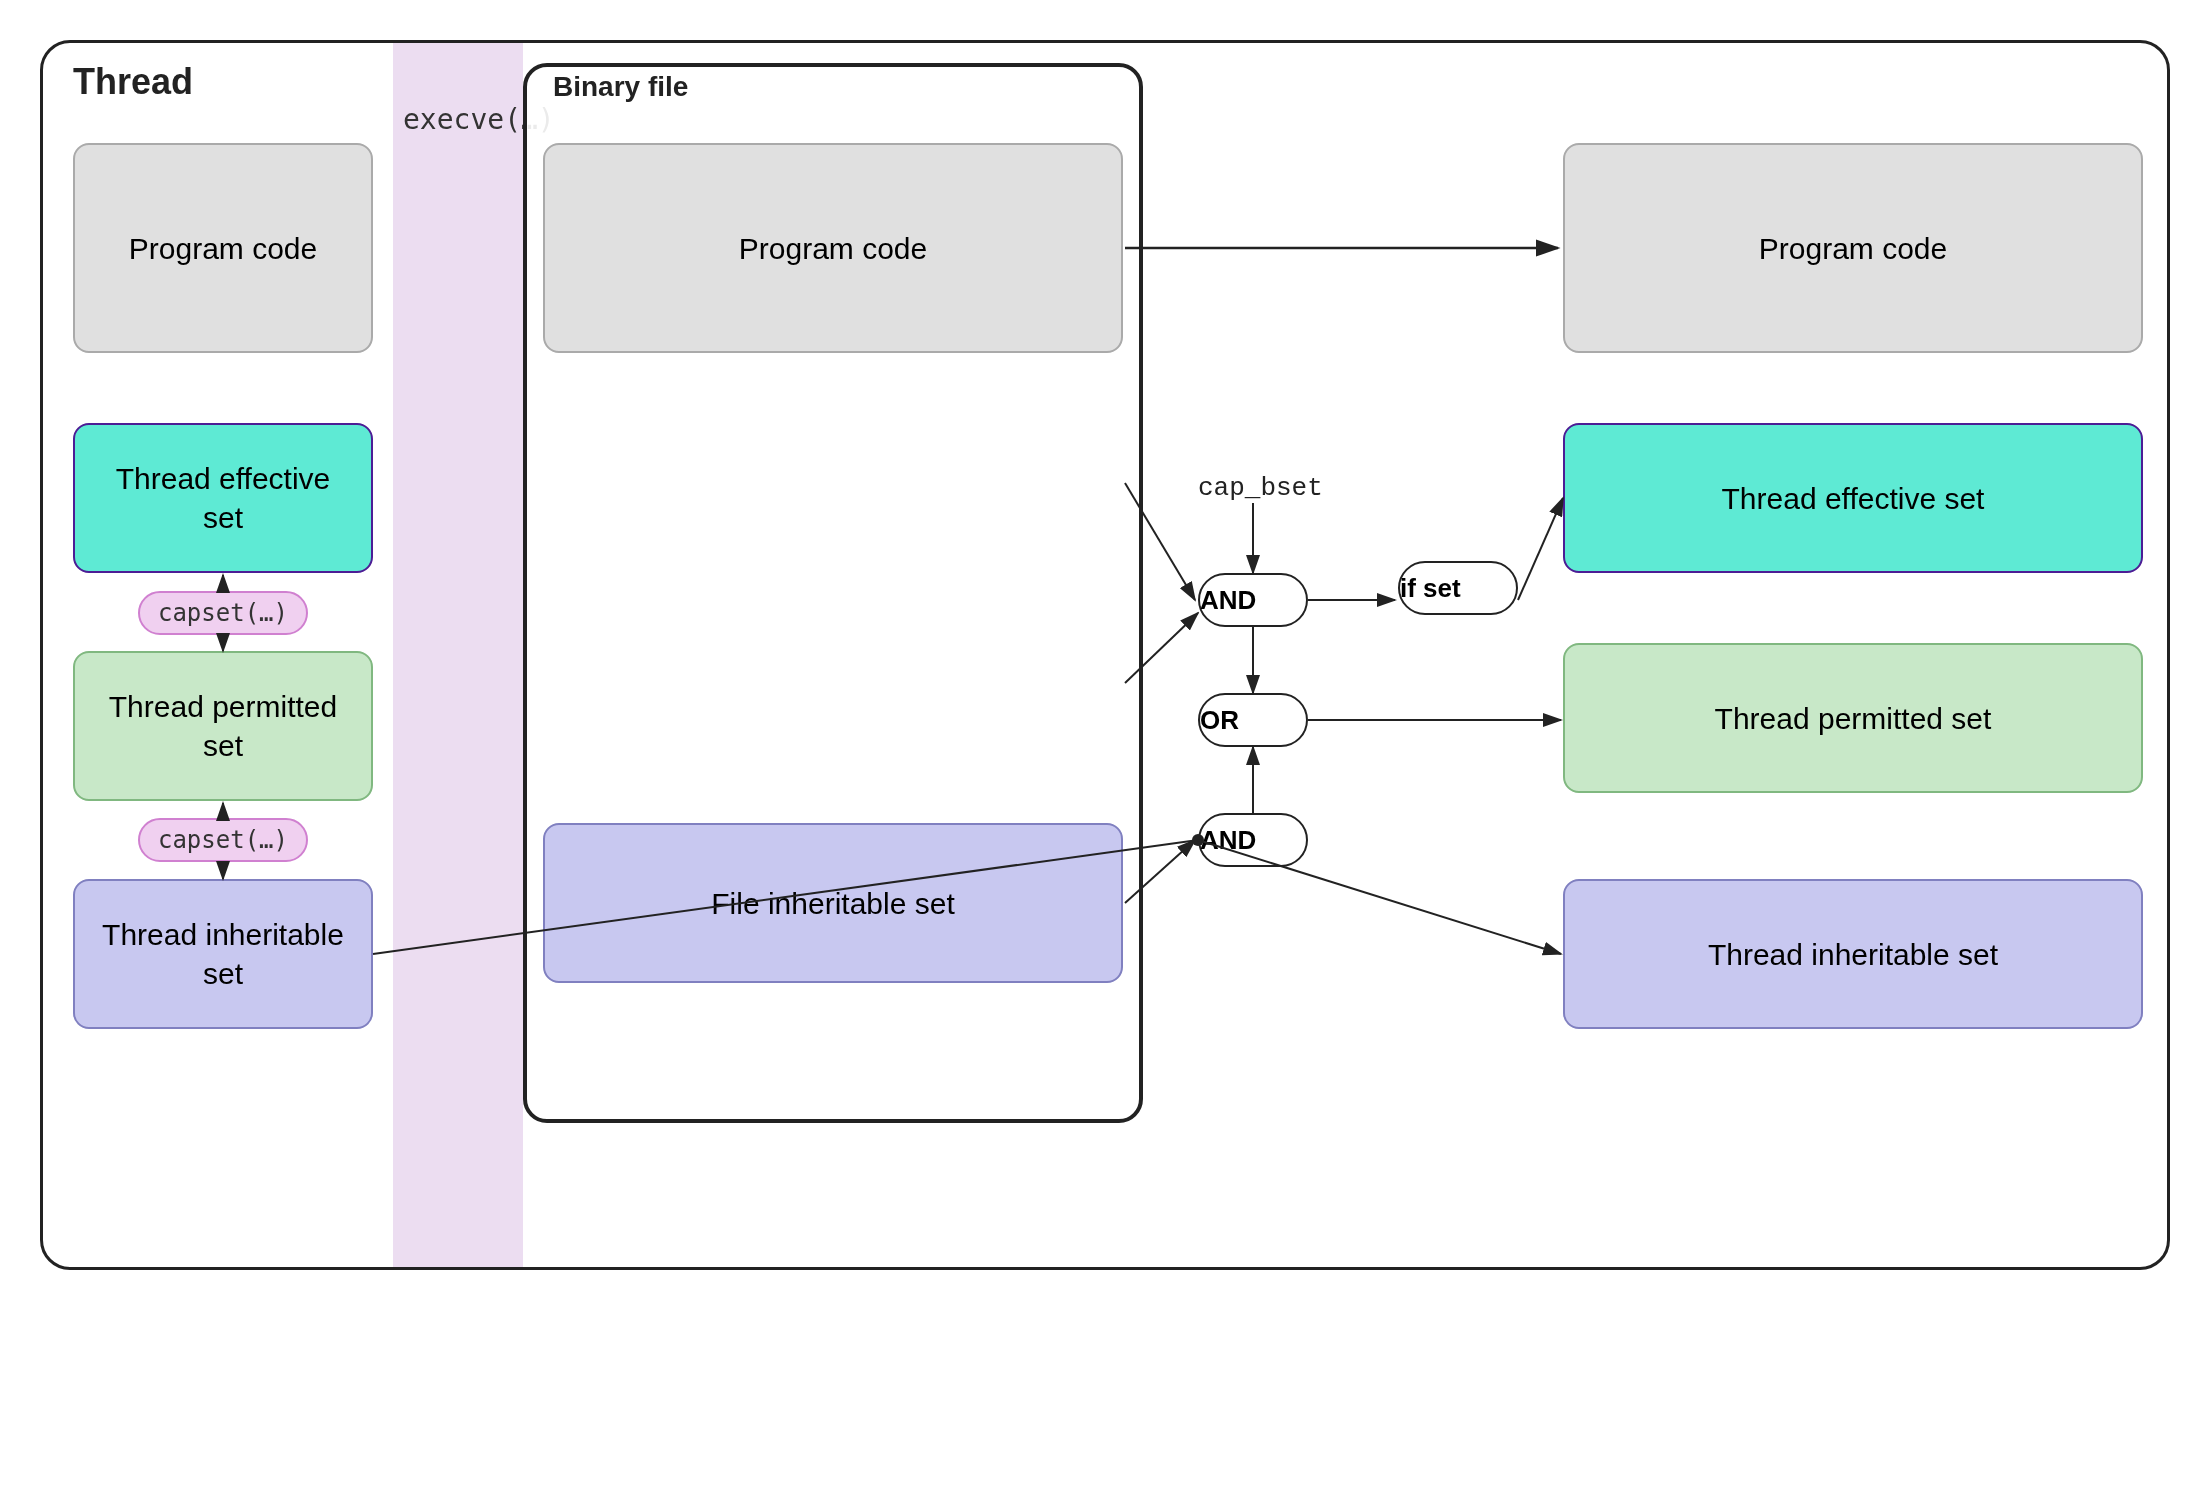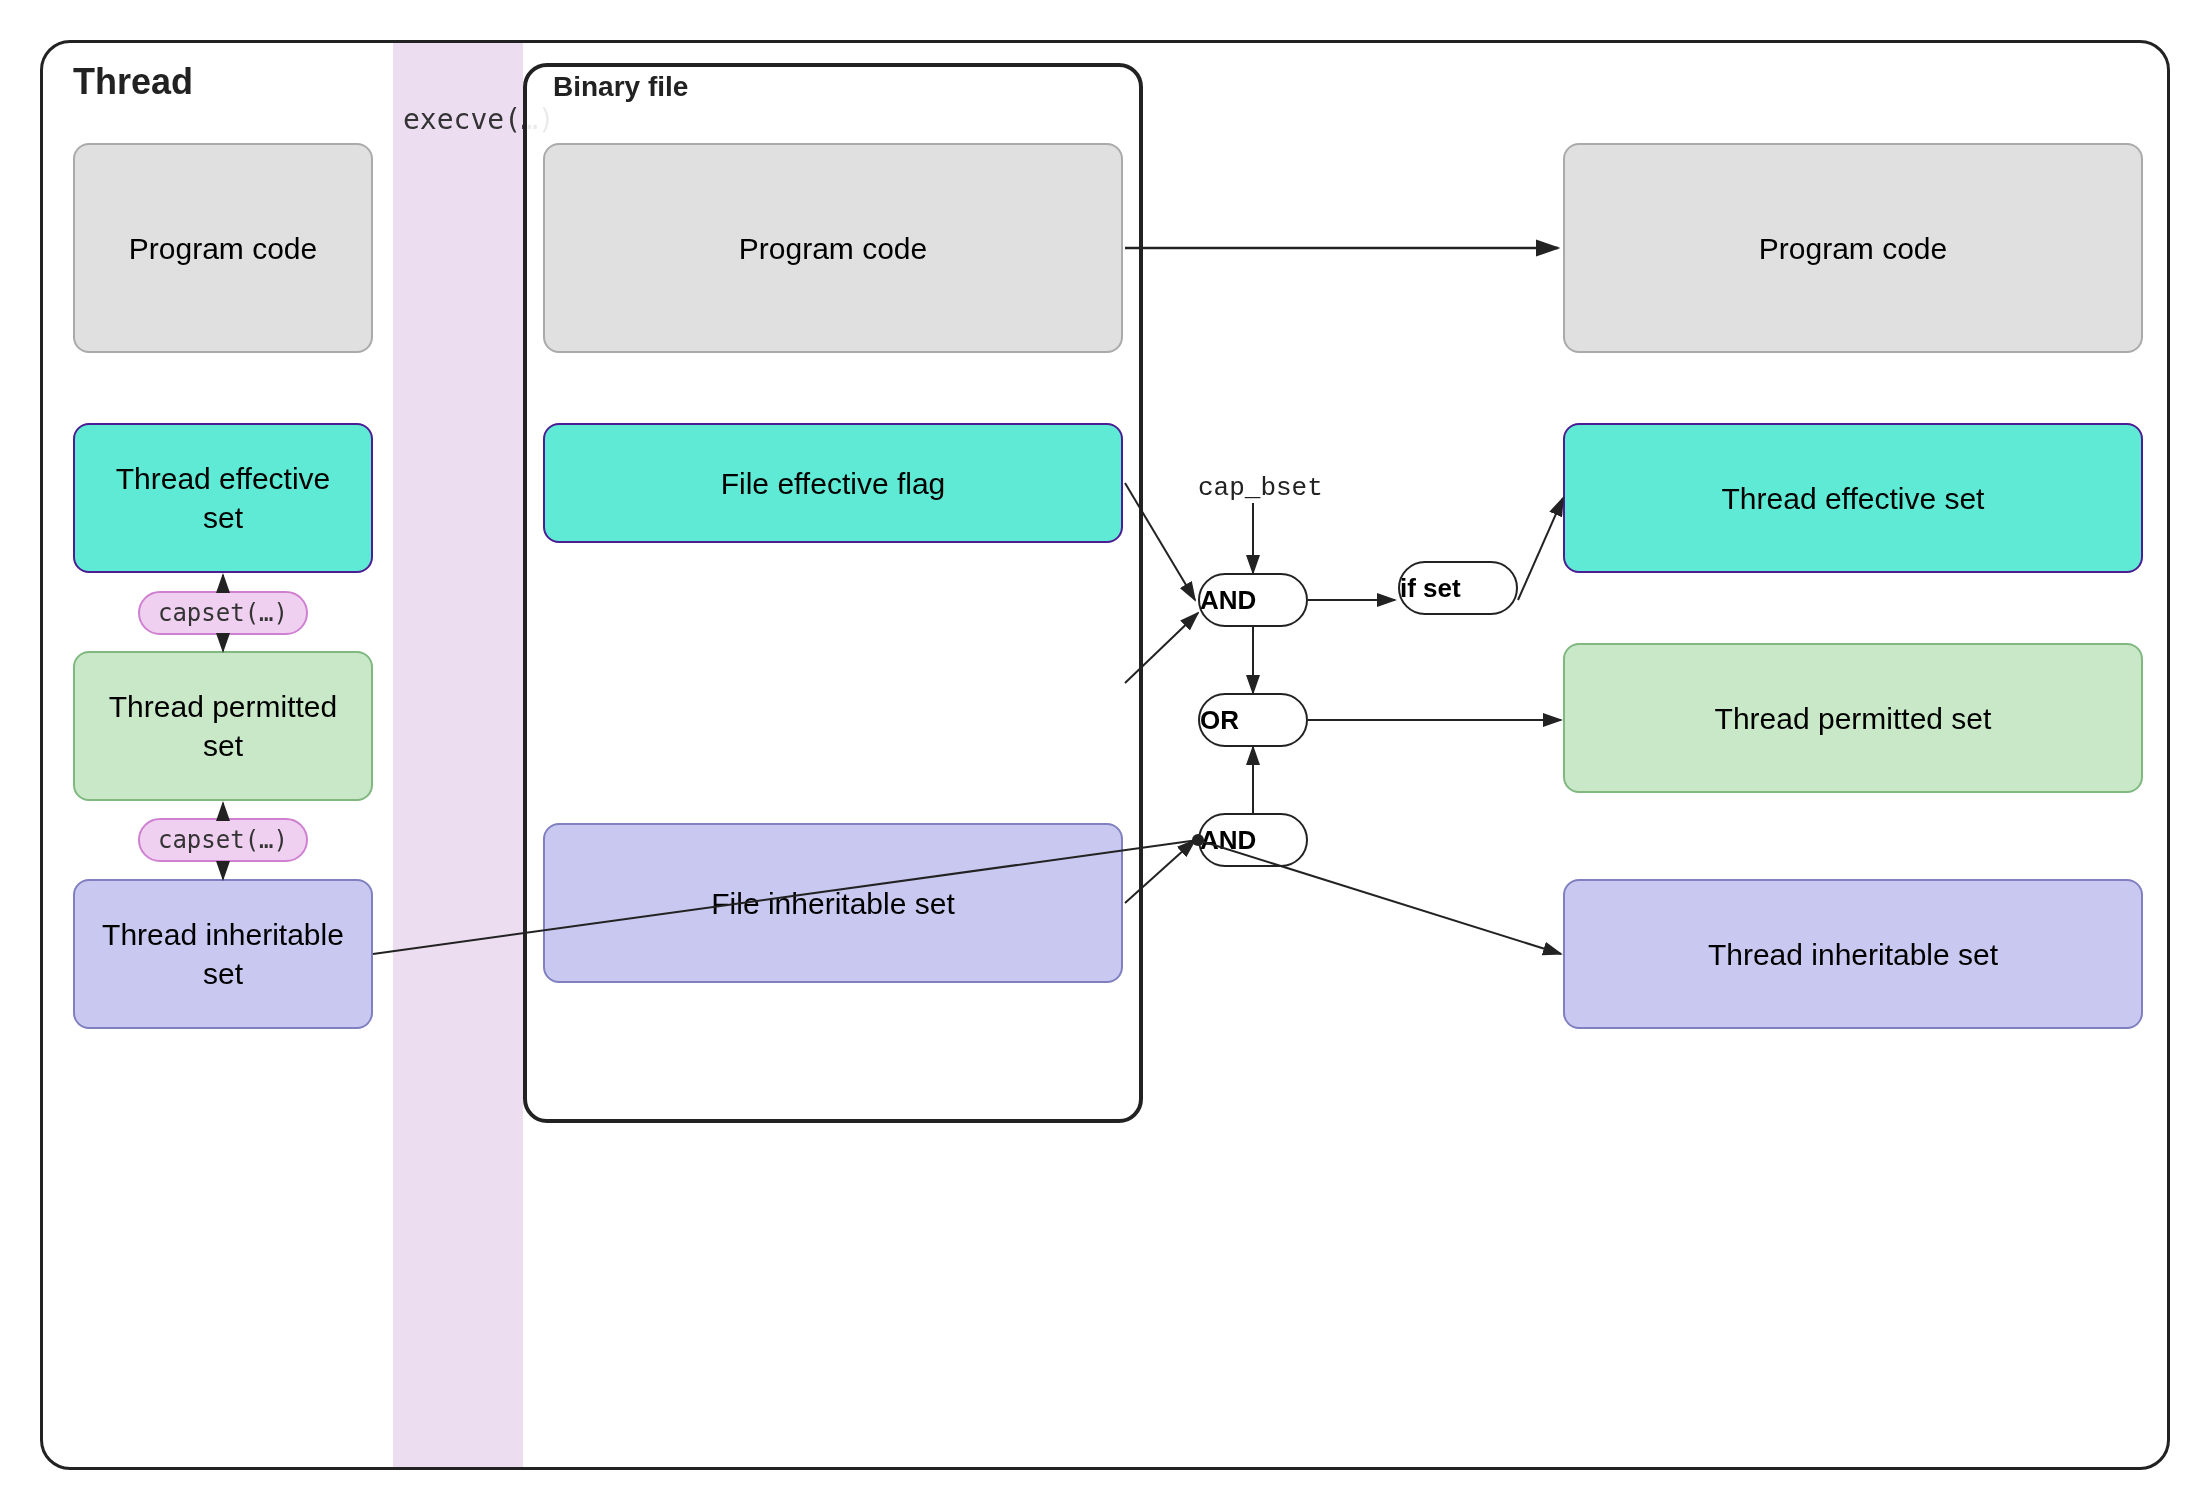--- a/index.html
+++ b/index.html
@@ -8,21 +8,21 @@
       height: 1510px;
       background: #fff;
       font-family: 'Arial', sans-serif;
       overflow: hidden;
     }
     .main-container {
       position: absolute;
       top: 40px;
       left: 40px;
       width: 2130px;
-      height: 1430px;
+      height: 1230px;
       border: 3px solid #222;
       border-radius: 30px;
       background: #fff;
     }
     .thread-label {
       position: absolute;
       top: 18px;
       left: 30px;
       font-size: 36px;
       font-weight: bold;
@@ -163,23 +163,20 @@
   </div>
 
   <div class="box box-blue" style="left:30px;top:836px;width:300px;height:150px;">
     <span>Thread inheritable set</span>
   </div>
 
   <div class="box box-gray" style="left:500px;top:100px;width:580px;height:210px;">
     <span>Program code</span>
   </div>
 
-  <div class="box box-pink" style="left:500px;top:380px;width:580px;height:120px;">
-    <span>File effective flag</span>
-  </div>
 
 
   <div class="box box-blue" style="left:500px;top:780px;width:580px;height:160px;">
     <span>File inheritable set</span>
   </div>
 
   <div style="position:absolute;left:1155px;top:430px;font-size:26px;font-family:Liberation Mono, monospace;color:#222;">cap_bset</div>
 
   <div class="logic-node" style="left:1155px;top:530px;width:110px;height:54px;">
     <span>AND</span>

